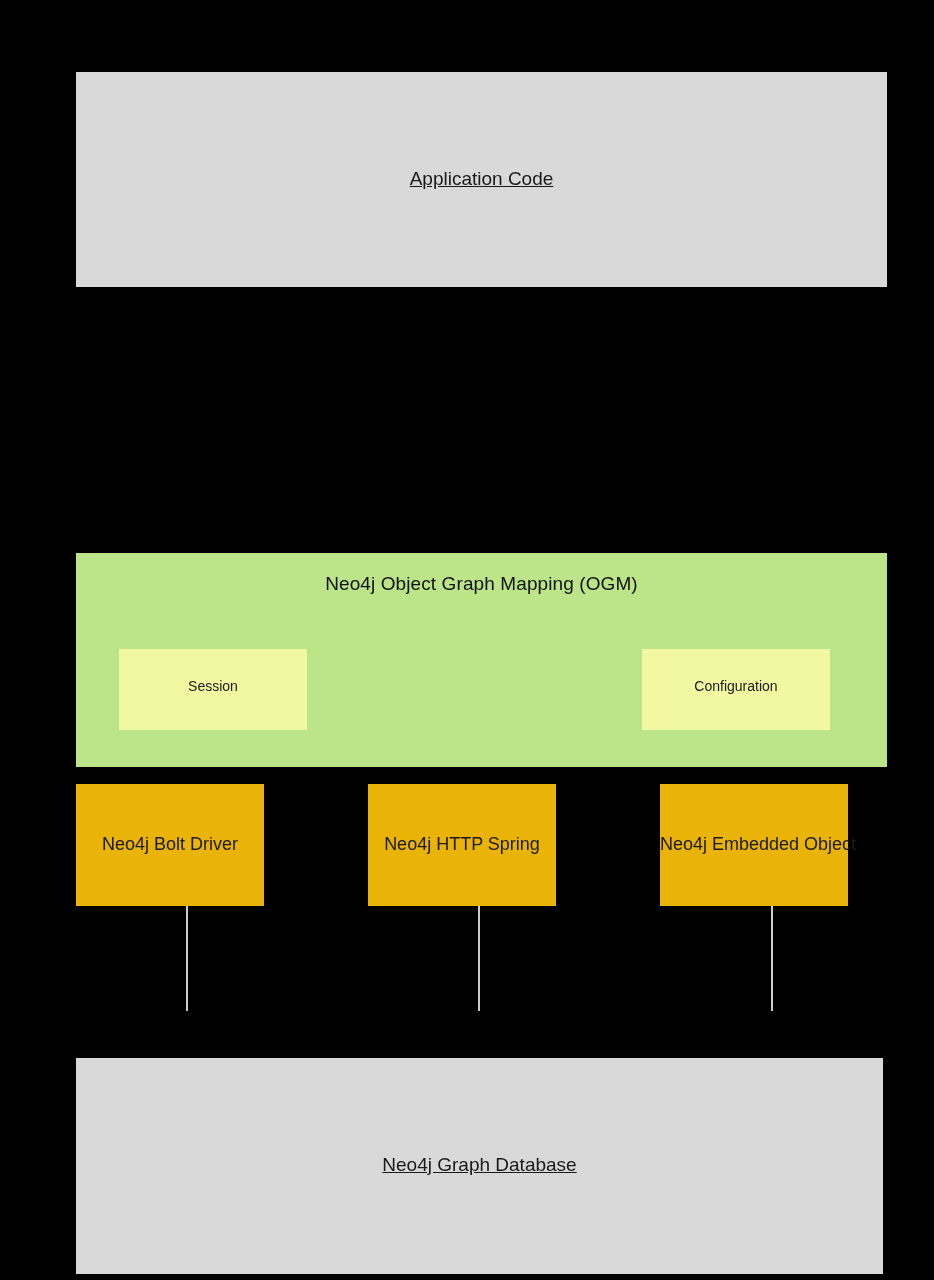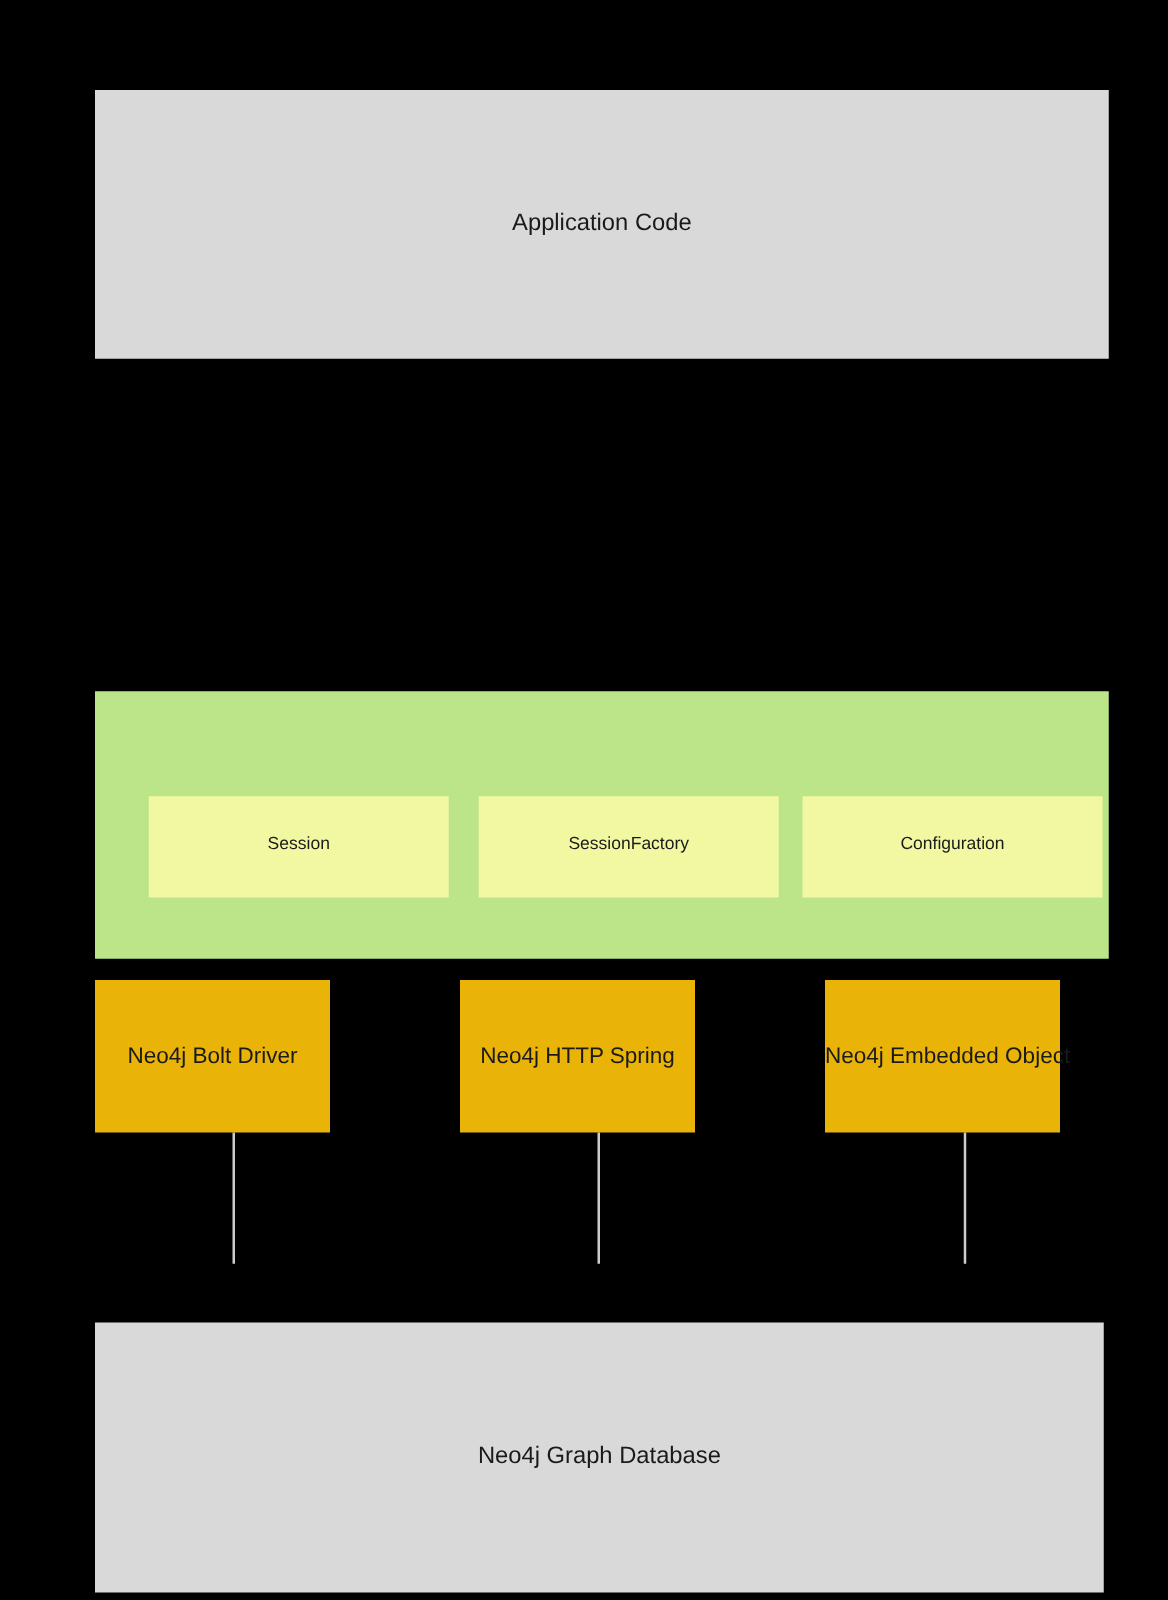--- a/index.html
+++ b/index.html
@@ -35,20 +35,21 @@
     font-size: 19px;
     line-height: 22px;
     letter-spacing: 0.1px;
   }
   .centered-label {
     position: absolute;
     left: 0;
     width: 100%;
     text-align: center;
     color: #1a1a1a;
+    text-decoration: underline;
   }
   
   #app-code {
     left: 76px;
     top: 72px;
     width: 811px;
     height: 215px;
     background: #d9d9d9;
   }
   #app-code-label {
@@ -88,22 +89,22 @@
   #ogm {
     left: 76px;
     top: 553px;
     width: 811px;
     height: 214px;
     background: #bce58a;
   }
   #ogm-title { top: 20px; }
   .ogm-sub {
     position: absolute;
-    top: 84px;
-    width: 240px;
+    top: 96px;
+    width: 188px;
     height: 81px;
     background: #f2f7a1;
     box-sizing: border-box;
   }
   #ogm-sub-0 { left: 43px; }
   #ogm-sub-1 { left: 307px; }
   #ogm-sub-2 { left: 566px; }
   .ogm-sub-label {
     position: absolute;
     left: 0;
@@ -167,25 +168,23 @@
 <body>
 
 <div id="diagram">
 
   <div class="band" id="app-code">
     <div class="centered-label" id="app-code-label">Application Code</div>
   </div>
 
 
   <div class="band" id="ogm">
+    <div class="band-title" id="ogm-title">Neo4j Object Graph Mapping (OGM)</div>
     <div class="ogm-sub" id="ogm-sub-0">
       <div class="ogm-sub-label">Session</div>
-    </div>
-    <div class="ogm-sub" id="ogm-sub-1">
-      <div class="ogm-sub-label">SessionFactory</div>
     </div>
     <div class="ogm-sub" id="ogm-sub-2">
       <div class="ogm-sub-label">Configuration</div>
     </div>
   </div>
 
   <div class="driver" id="driver-0">
     <div class="driver-label">Neo4j Bolt Driver</div>
   </div>
   <div class="driver" id="driver-1">

